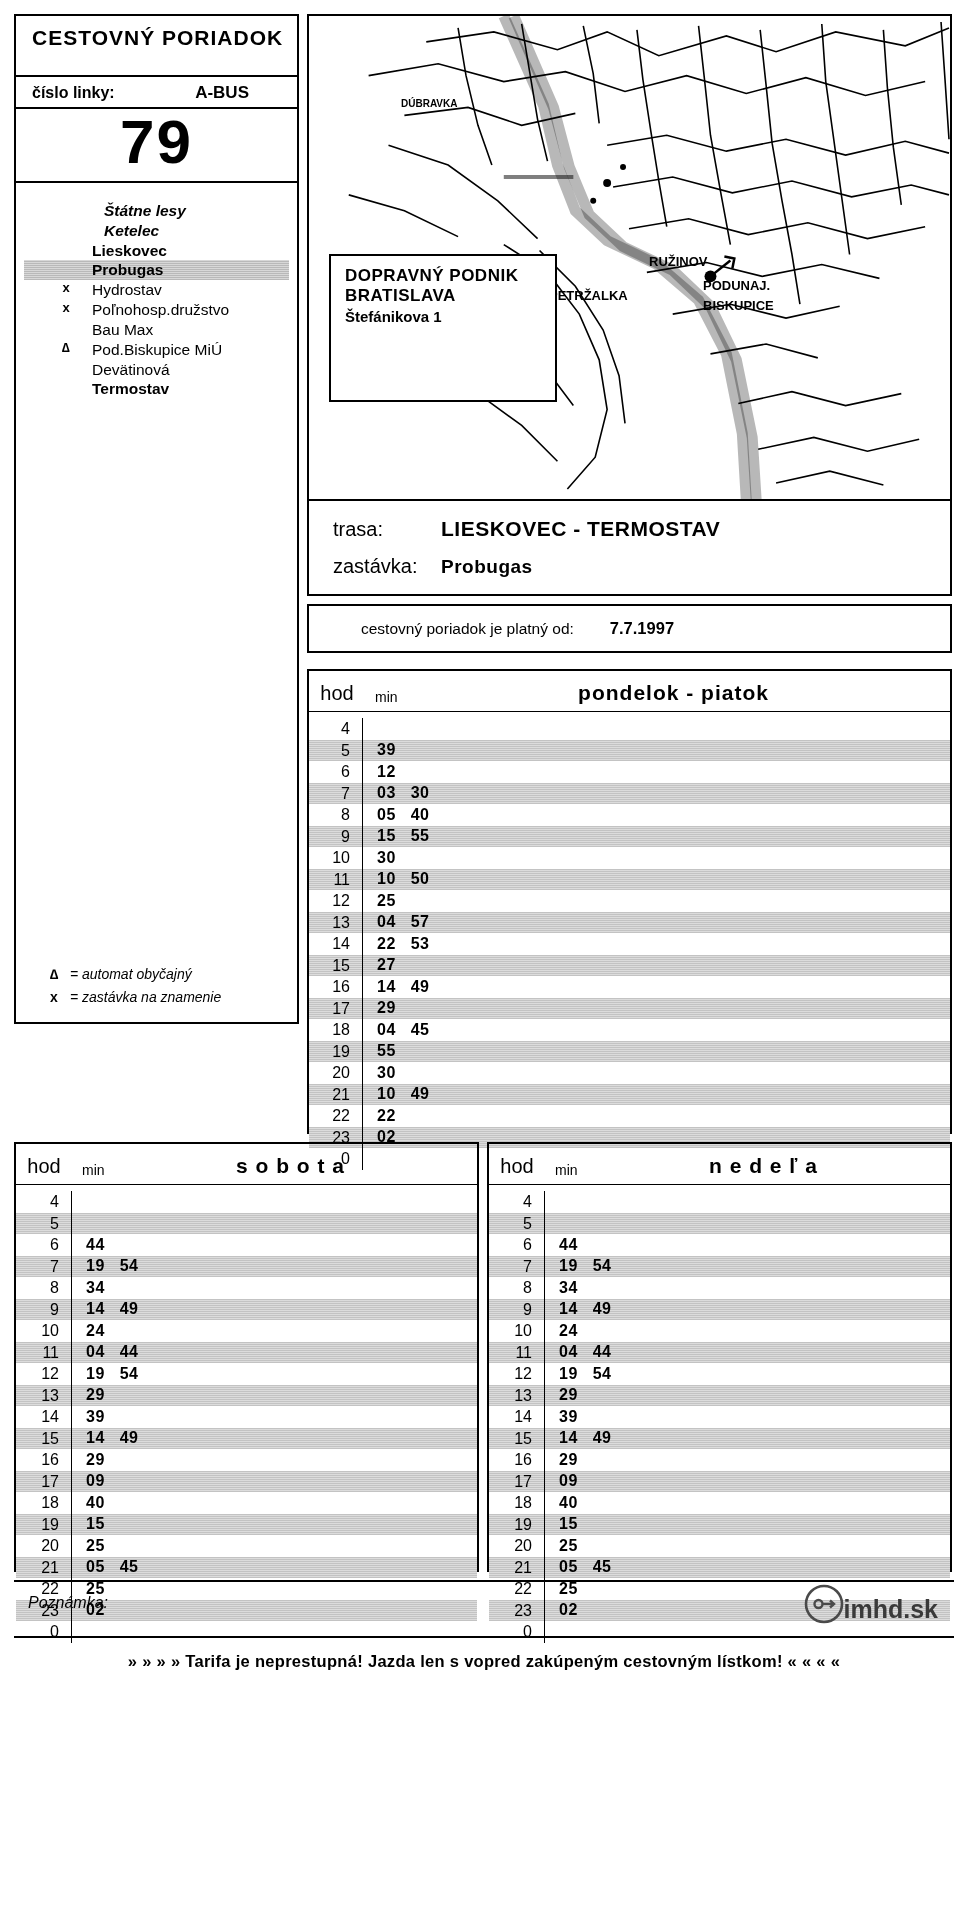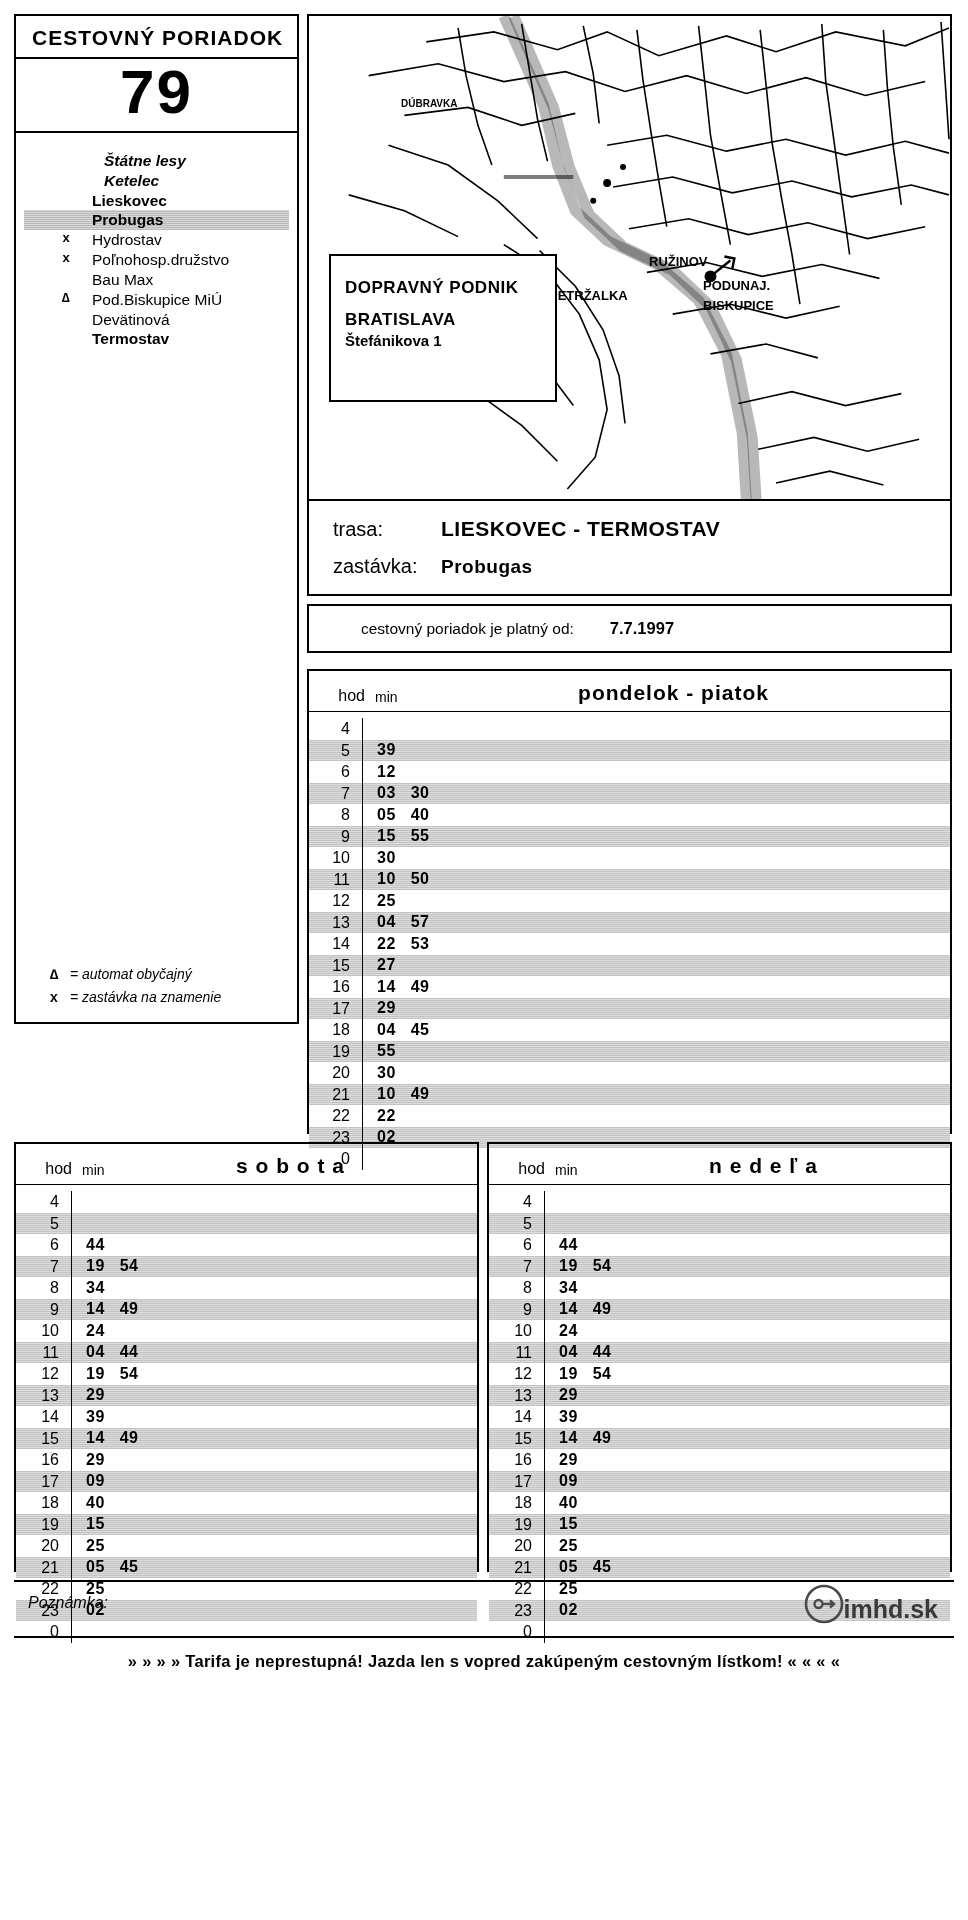--- a/index.html
+++ b/index.html
@@ -31,21 +31,21 @@
   .left-col {
     width: 285px;
     border: 2px solid #000;
     height: 1010px;
     position: relative;
     display: flex;
     flex-direction: column;
   }
   .lc-title {
     border-bottom: 2px solid #000;
-    padding: 10px 0 7px 16px;
+    padding: 10px 0 25px 16px;
     font-size: 21px;
     font-weight: bold;
     letter-spacing: 1px;
   }
   .lc-line {
     border-bottom: 2px solid #000;
     padding: 6px 10px 4px 16px;
     display: flex;
     align-items: baseline;
     justify-content: space-between;
@@ -114,21 +114,21 @@
   }
   .map-svg { position: absolute; inset: 0; }
   .dpb-box {
     position: absolute;
     left: 20px; top: 238px;
     width: 228px; height: 148px;
     border: 2px solid #000;
     background: #fff;
     padding: 10px 0 0 14px;
   }
-  .dpb-box .t1 { font-size: 17px; font-weight: bold; letter-spacing: .5px; line-height: 1.18; margin-top: 12px;}
+  .dpb-box .t1 { font-size: 17px; font-weight: bold; letter-spacing: .5px; line-height: 1.18;}
   .dpb-box .t2 { font-size: 15px; font-weight: bold; margin-top: 2px;}
   .dpb-logo { margin-top: 6px; }
 
   .trasa-box {
     border: 2px solid #000;
     border-top: none;
     padding: 16px 0 16px 24px;
   }
   .trasa-row { display: flex; align-items: baseline; margin-bottom: 14px;}
   .trasa-row:last-child { margin-bottom: 0; }
@@ -151,21 +151,21 @@
     border: 2px solid #000;
     display: flex;
     flex-direction: column;
   }
   .tt-head {
     display: flex;
     align-items: flex-end;
     border-bottom: 1px solid #000;
     padding: 10px 0 6px 0;
   }
-  .tt-head .h-hod { width: 56px; text-align: right; font-size: 16px; }
+  .tt-head .h-hod { width: 56px; text-align: center; font-size: 20px; }
   .tt-head .h-min { width: 62px; font-size: 14px; padding-left: 10px;}
   .tt-head .h-day {
     flex: 1; text-align: center; font-size: 21px; font-weight: bold;
     letter-spacing: 1px; padding-right: 30px;
   }
   .tt-body { padding: 6px 0 8px 0; }
   .tt-row {
     display: flex;
     height: 21.5px;
     align-items: center;
@@ -232,20 +232,24 @@
 </style>
 </head>
 <body>
 
 <div class="page">
 
   <div class="top">
 
     <div class="left-col">
       <div class="lc-title">CESTOVNÝ PORIADOK</div>
+      <div class="lc-line">
+        <span class="lbl">číslo linky:</span>
+        <span class="val">A-BUS</span>
+      </div>
       <div class="lc-number">79</div>
 
       <div class="stops">
         <div class="stop italic">
           <span class="mark"></span>
           <span class="nm">Štátne  lesy</span>
         </div>
         <div class="stop italic">
           <span class="mark"></span>
           <span class="nm">Ketelec</span>

